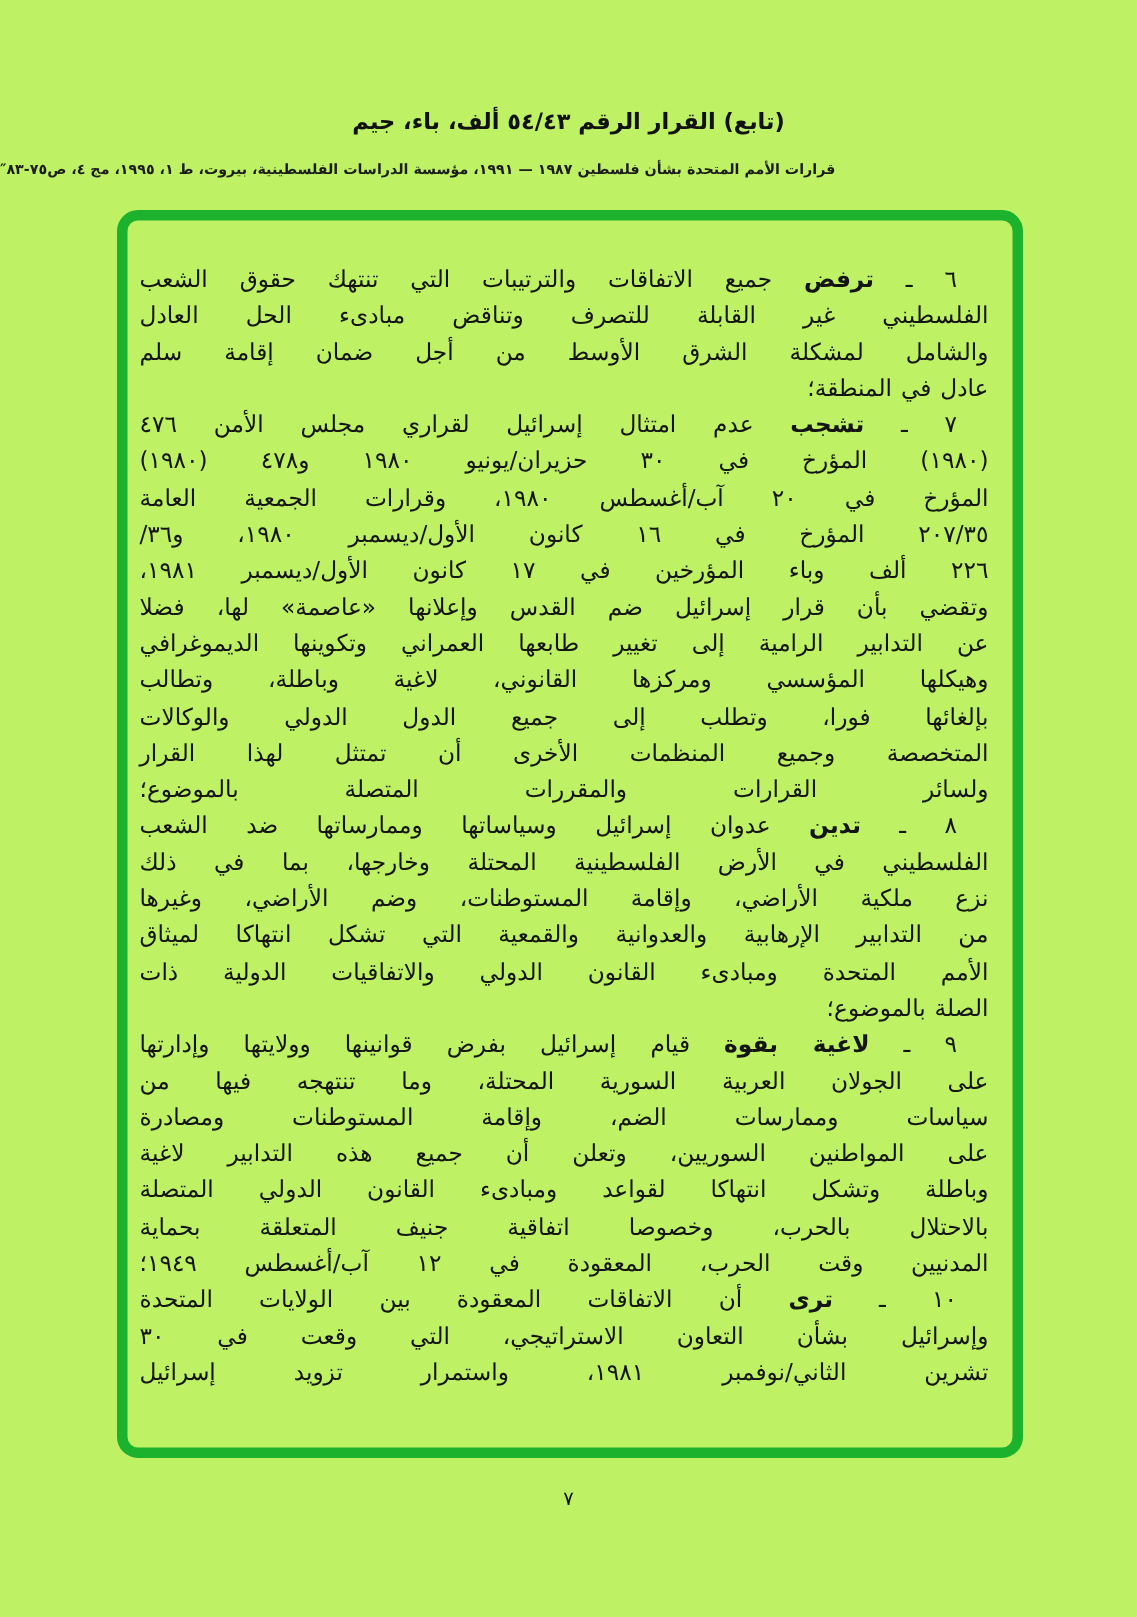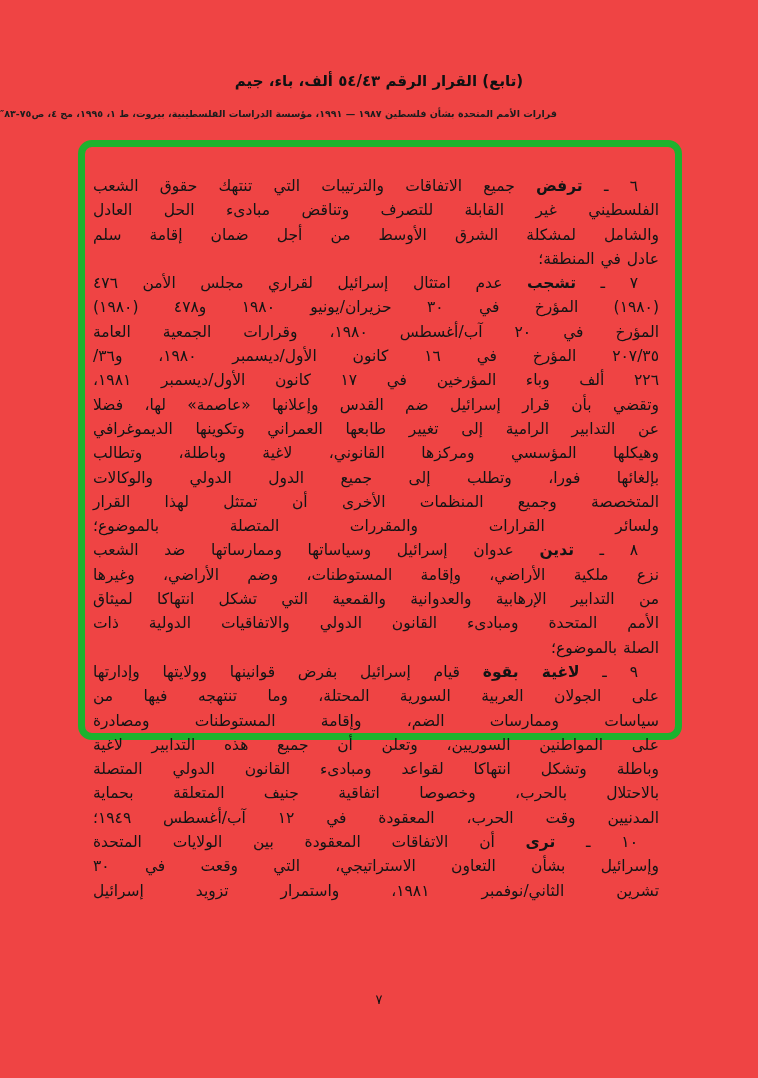--- a/index.html
+++ b/index.html
@@ -1,20 +1,20 @@
 <!DOCTYPE html>
 <html lang="ar" dir="rtl"><head>
 <meta charset="utf-8">
 <style>
   html,body{margin:0;padding:0;background:#e8e8e8;}
   .page{
     position:relative;
     width:758px;height:1078px;
     margin:0 auto;
-    background:#ef4444;
+    background:#bef264;
     font-family:"DejaVu Sans",sans-serif;
     color:#161616;
     direction:rtl;
     overflow:hidden;
   }
   .hdr-title{
     position:absolute;top:72px;right:0;left:0;
     text-align:center;
     font-size:15px;font-weight:bold;
     letter-spacing:0px;
@@ -22,21 +22,21 @@
   }
   .hdr-citation{
     position:absolute;top:108px;right:0;left:0;
     text-align:left;
     font-size:9.5px;font-weight:bold;
     color:#1c1c1c;
   }
   .green-box{
     position:absolute;
     left:78px;top:140px;
-    width:604px;height:600px;
+    width:604px;height:832px;
     border:7px solid #1cb22e;
     border-radius:14px;
     box-sizing:border-box;
   }
   .text-col{
     position:absolute;
     top:27px;right:16px;left:8px;
     direction:rtl;
   }
   .para{margin:0;padding:0;}
@@ -86,20 +86,21 @@
           <div class="line">٢٢٦ ألف وباء المؤرخين في ١٧ كانون الأول/ديسمبر ١٩٨١،</div>
           <div class="line">وتقضي بأن قرار إسرائيل ضم القدس وإعلانها «عاصمة» لها، فضلا</div>
           <div class="line">عن التدابير الرامية إلى تغيير طابعها العمراني وتكوينها الديموغرافي</div>
           <div class="line">وهيكلها المؤسسي ومركزها القانوني، لاغية وباطلة، وتطالب</div>
           <div class="line">بإلغائها فورا، وتطلب إلى جميع الدول الدولي والوكالات</div>
           <div class="line">المتخصصة وجميع المنظمات الأخرى أن تمتثل لهذا القرار</div>
           <div class="line">ولسائر القرارات والمقررات المتصلة بالموضوع؛</div>
         </div>
         <div class="para">
           <div class="line first"><span class="pnum">٨ ـ </span><span class="lead">تدين</span><span> عدوان إسرائيل وسياساتها وممارساتها ضد الشعب</span></div>
+          <div class="line">الفلسطيني في الأرض الفلسطينية المحتلة وخارجها، بما في ذلك</div>
           <div class="line">نزع ملكية الأراضي، وإقامة المستوطنات، وضم الأراضي، وغيرها</div>
           <div class="line">من التدابير الإرهابية والعدوانية والقمعية التي تشكل انتهاكا لميثاق</div>
           <div class="line">الأمم المتحدة ومبادىء القانون الدولي والاتفاقيات الدولية ذات</div>
           <div class="line last">الصلة بالموضوع؛</div>
         </div>
         <div class="para">
           <div class="line first"><span class="pnum">٩ ـ </span><span class="lead">لاغية بقوة</span><span> قيام إسرائيل بفرض قوانينها وولايتها وإدارتها</span></div>
           <div class="line">على الجولان العربية السورية المحتلة، وما تنتهجه فيها من</div>
           <div class="line">سياسات وممارسات الضم، وإقامة المستوطنات ومصادرة</div>
           <div class="line">على المواطنين السوريين، وتعلن أن جميع هذه التدابير لاغية</div>

